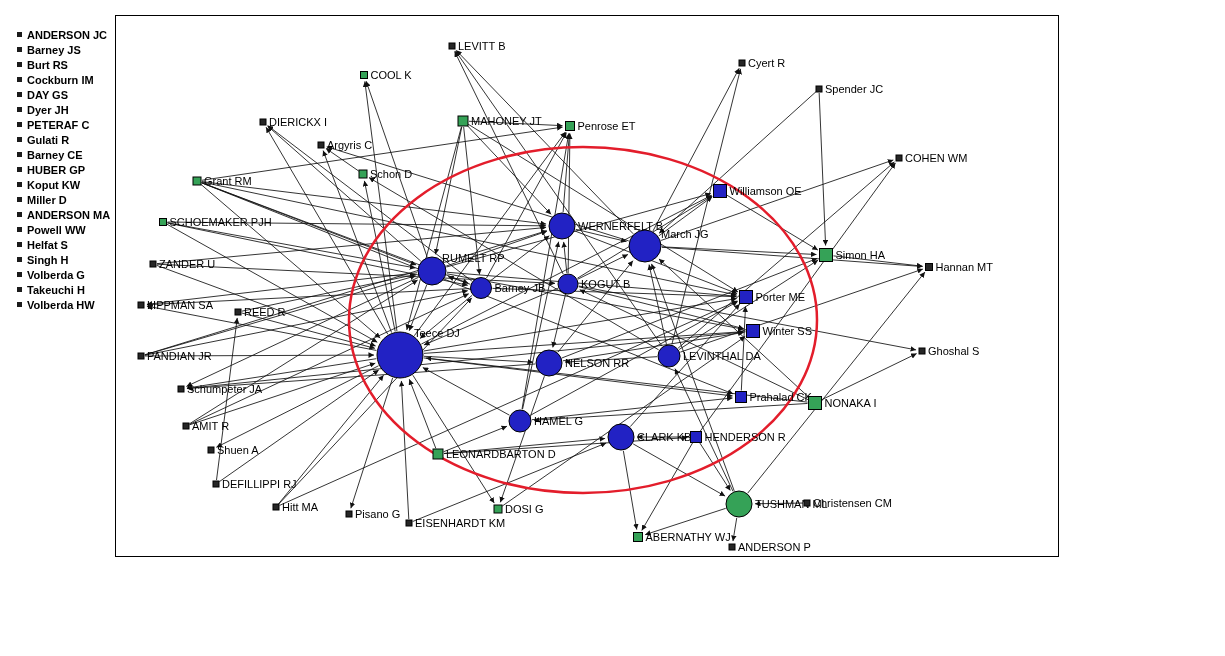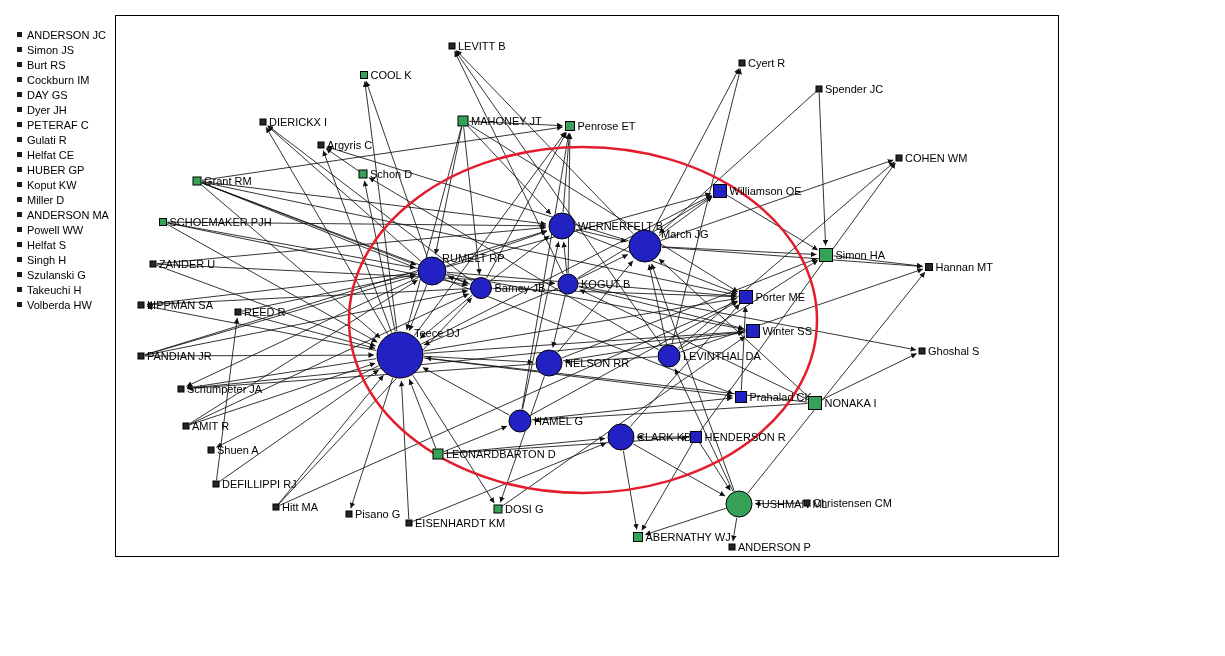--- a/index.html
+++ b/index.html
@@ -11,34 +11,34 @@
     overflow:hidden;
   }
   .frame{
     position:absolute;left:115px;top:15px;width:944px;height:542px;
     border:1px solid #000;background:#fff;box-sizing:border-box;
   }
   svg.net{position:absolute;left:0;top:0;}
   .legend{position:absolute;left:17px;top:27px;}
   .legend-item{display:flex;align-items:center;height:15px;cursor:default;}
   .bullet{width:5px;height:5px;background:#1c1c1c;margin-right:5px;flex:0 0 auto;}
-  .legend-label{font-size:11px;color:#000;white-space:nowrap;}
+  .legend-label{font-size:11px;color:#000;white-space:nowrap;font-weight:bold;}
   text.node-label{font-size:11px;fill:#000;}
 </style>
 </head>
 <body>
 
 <div class="legend">
     <div class="legend-item">
       <span class="bullet"></span>
       <span class="legend-label">ANDERSON JC</span>
     </div>
     <div class="legend-item">
       <span class="bullet"></span>
-      <span class="legend-label">Simon JS</span>
+      <span class="legend-label">Barney JS</span>
     </div>
     <div class="legend-item">
       <span class="bullet"></span>
       <span class="legend-label">Burt RS</span>
     </div>
     <div class="legend-item">
       <span class="bullet"></span>
       <span class="legend-label">Cockburn IM</span>
     </div>
     <div class="legend-item">
@@ -52,21 +52,21 @@
     <div class="legend-item">
       <span class="bullet"></span>
       <span class="legend-label">PETERAF C</span>
     </div>
     <div class="legend-item">
       <span class="bullet"></span>
       <span class="legend-label">Gulati R</span>
     </div>
     <div class="legend-item">
       <span class="bullet"></span>
-      <span class="legend-label">Helfat CE</span>
+      <span class="legend-label">Barney CE</span>
     </div>
     <div class="legend-item">
       <span class="bullet"></span>
       <span class="legend-label">HUBER GP</span>
     </div>
     <div class="legend-item">
       <span class="bullet"></span>
       <span class="legend-label">Koput KW</span>
     </div>
     <div class="legend-item">
@@ -84,21 +84,21 @@
     <div class="legend-item">
       <span class="bullet"></span>
       <span class="legend-label">Helfat S</span>
     </div>
     <div class="legend-item">
       <span class="bullet"></span>
       <span class="legend-label">Singh H</span>
     </div>
     <div class="legend-item">
       <span class="bullet"></span>
-      <span class="legend-label">Szulanski G</span>
+      <span class="legend-label">Volberda G</span>
     </div>
     <div class="legend-item">
       <span class="bullet"></span>
       <span class="legend-label">Takeuchi H</span>
     </div>
     <div class="legend-item">
       <span class="bullet"></span>
       <span class="legend-label">Volberda HW</span>
     </div>
   </div>

